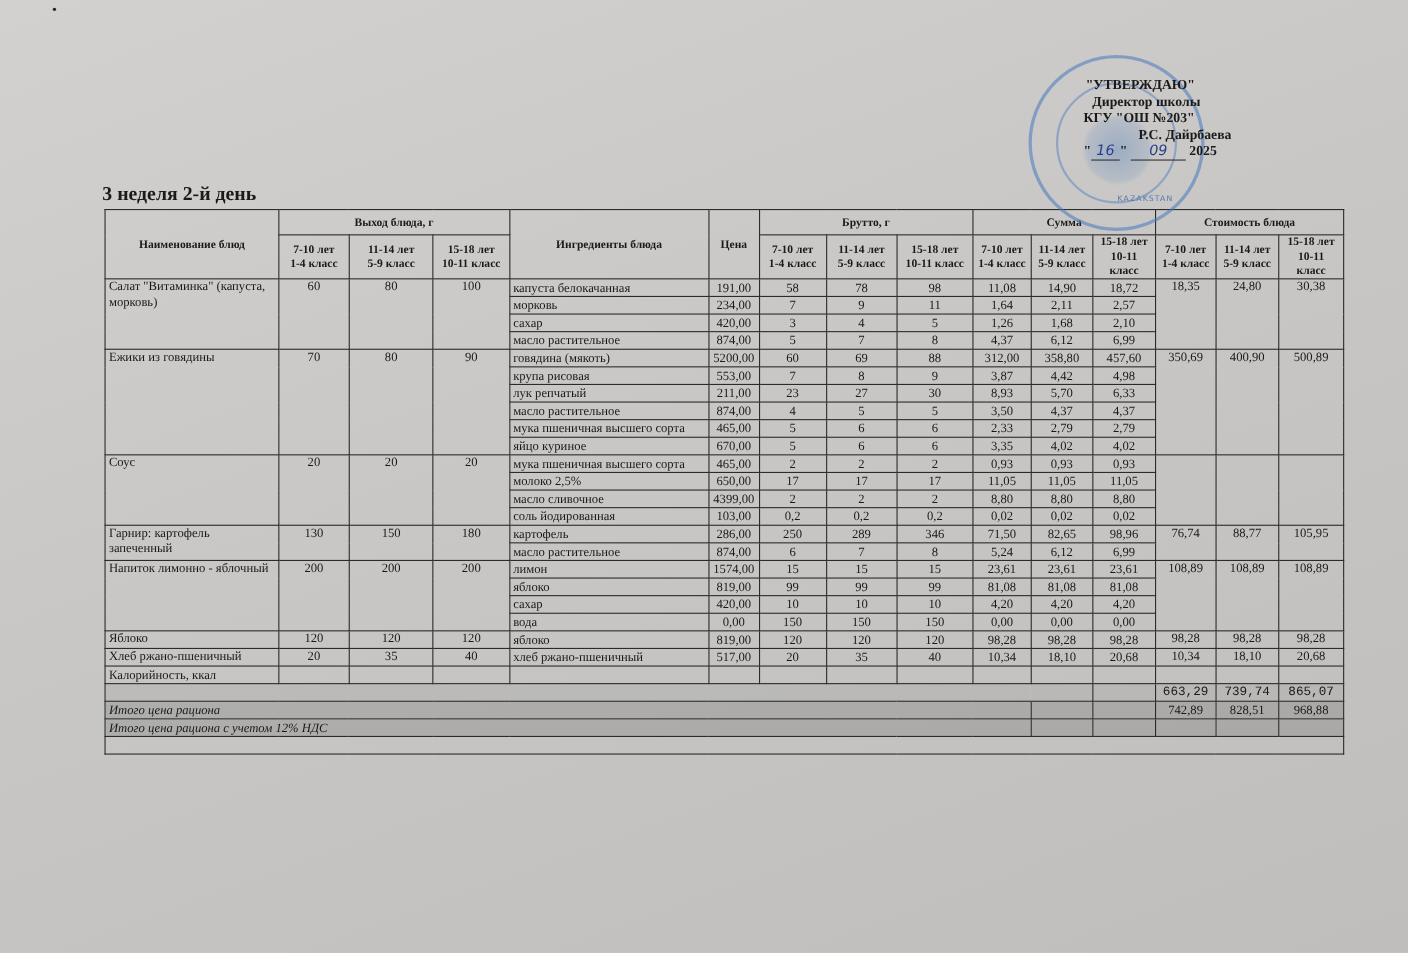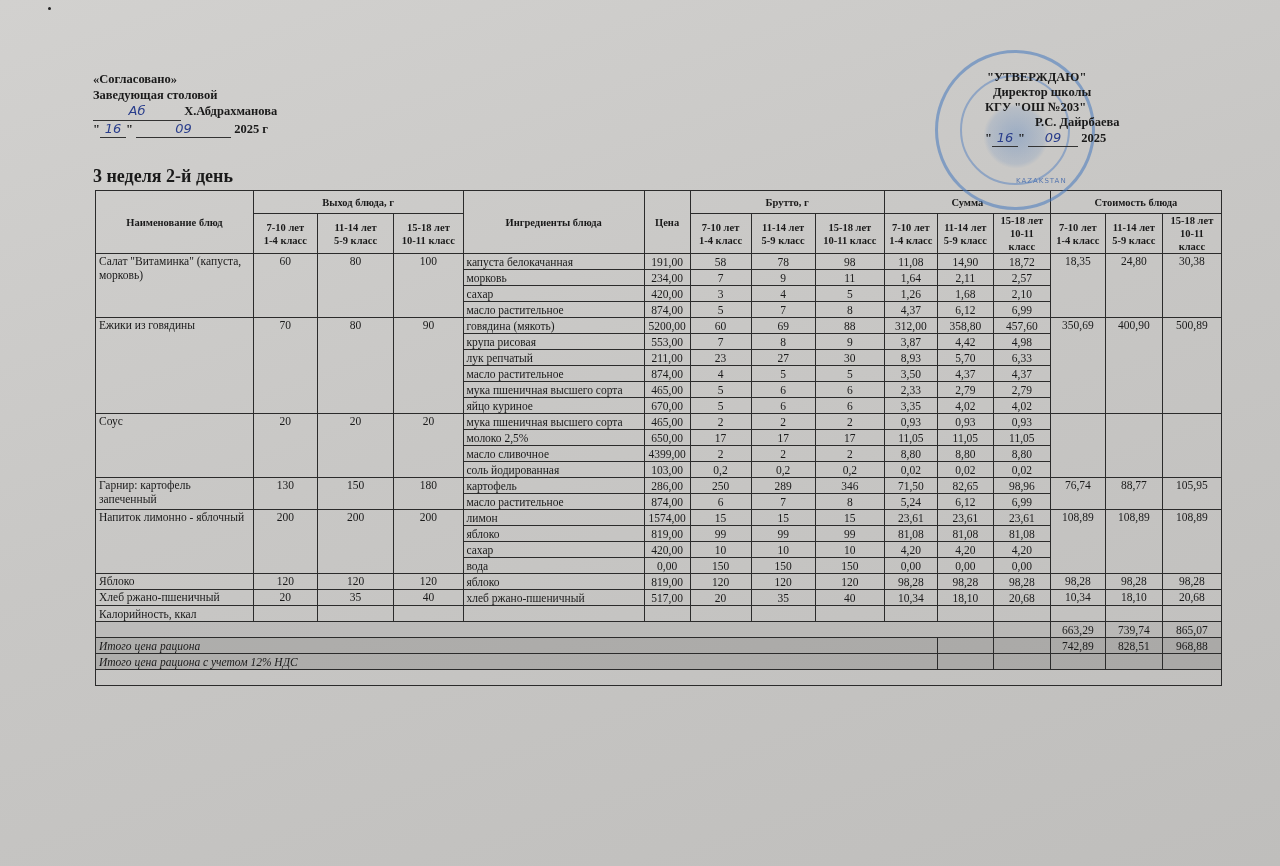--- a/index.html
+++ b/index.html
@@ -47,44 +47,31 @@
       overflow: hidden; white-space: nowrap; font-weight: normal;
     }
     table.menu th { font-weight: bold; text-align: center; font-size: 10.5px; line-height: 13px; white-space: normal; }
     table.menu th.big { height: 22px; text-align: center; }
     .c { text-align: center; }
     .r { text-align: center; }
     .dish { vertical-align: top; white-space: normal !important; line-height: 14px; }
     .num-top { vertical-align: top; text-align: center; }
     .cal { font-weight: bold; }
     .ital { font-style: italic; font-weight: normal; }
-    tr.tot td { background: rgba(0,0,0,0.05); }
+    tr.tot td { background: rgba(0,0,0,0.05); font-family: Liberation Mono, monospace; }
     tr.tot2 td { background: rgba(0,0,0,0.12); }
     .bold { font-weight: bold; }
     .sigs { position: absolute; left: 93px; top: 672px; font-size: 12.5px; font-weight: bold; line-height: 16px; }
   </style>
 </head>
 <body>
 
 <div class="paper">
   <div class="dot"></div>
 
-  <div class="left-block">
-    <div class="line">«Согласовано»</div>
-    <div class="line">Заведующая столовой</div>
-    <div class="line">
-      <span class="sig-line" style="width:88px;text-align:center;"><span class="hand">Аб</span></span>
-      <span>Х.Абдрахманова</span>
-    </div>
-    <div class="line">
-      <span>"</span><span class="sig-line" style="width:26px;text-align:center;"><span class="hand">16</span></span><span>"</span>
-      <span class="sig-line" style="width:95px;text-align:center;"><span class="hand">09</span></span>
-      <span>2025 г</span>
-    </div>
-  </div>
 
   <div class="week">3 неделя 2-й день</div>
 
   <div class="stamp">
     <div class="emblem"></div>
     <div class="stamp-text">KAZAKSTAN</div>
   </div>
 
   <div class="right-block">
     <div style="padding-left:2px;">"УТВЕРЖДАЮ"</div>

